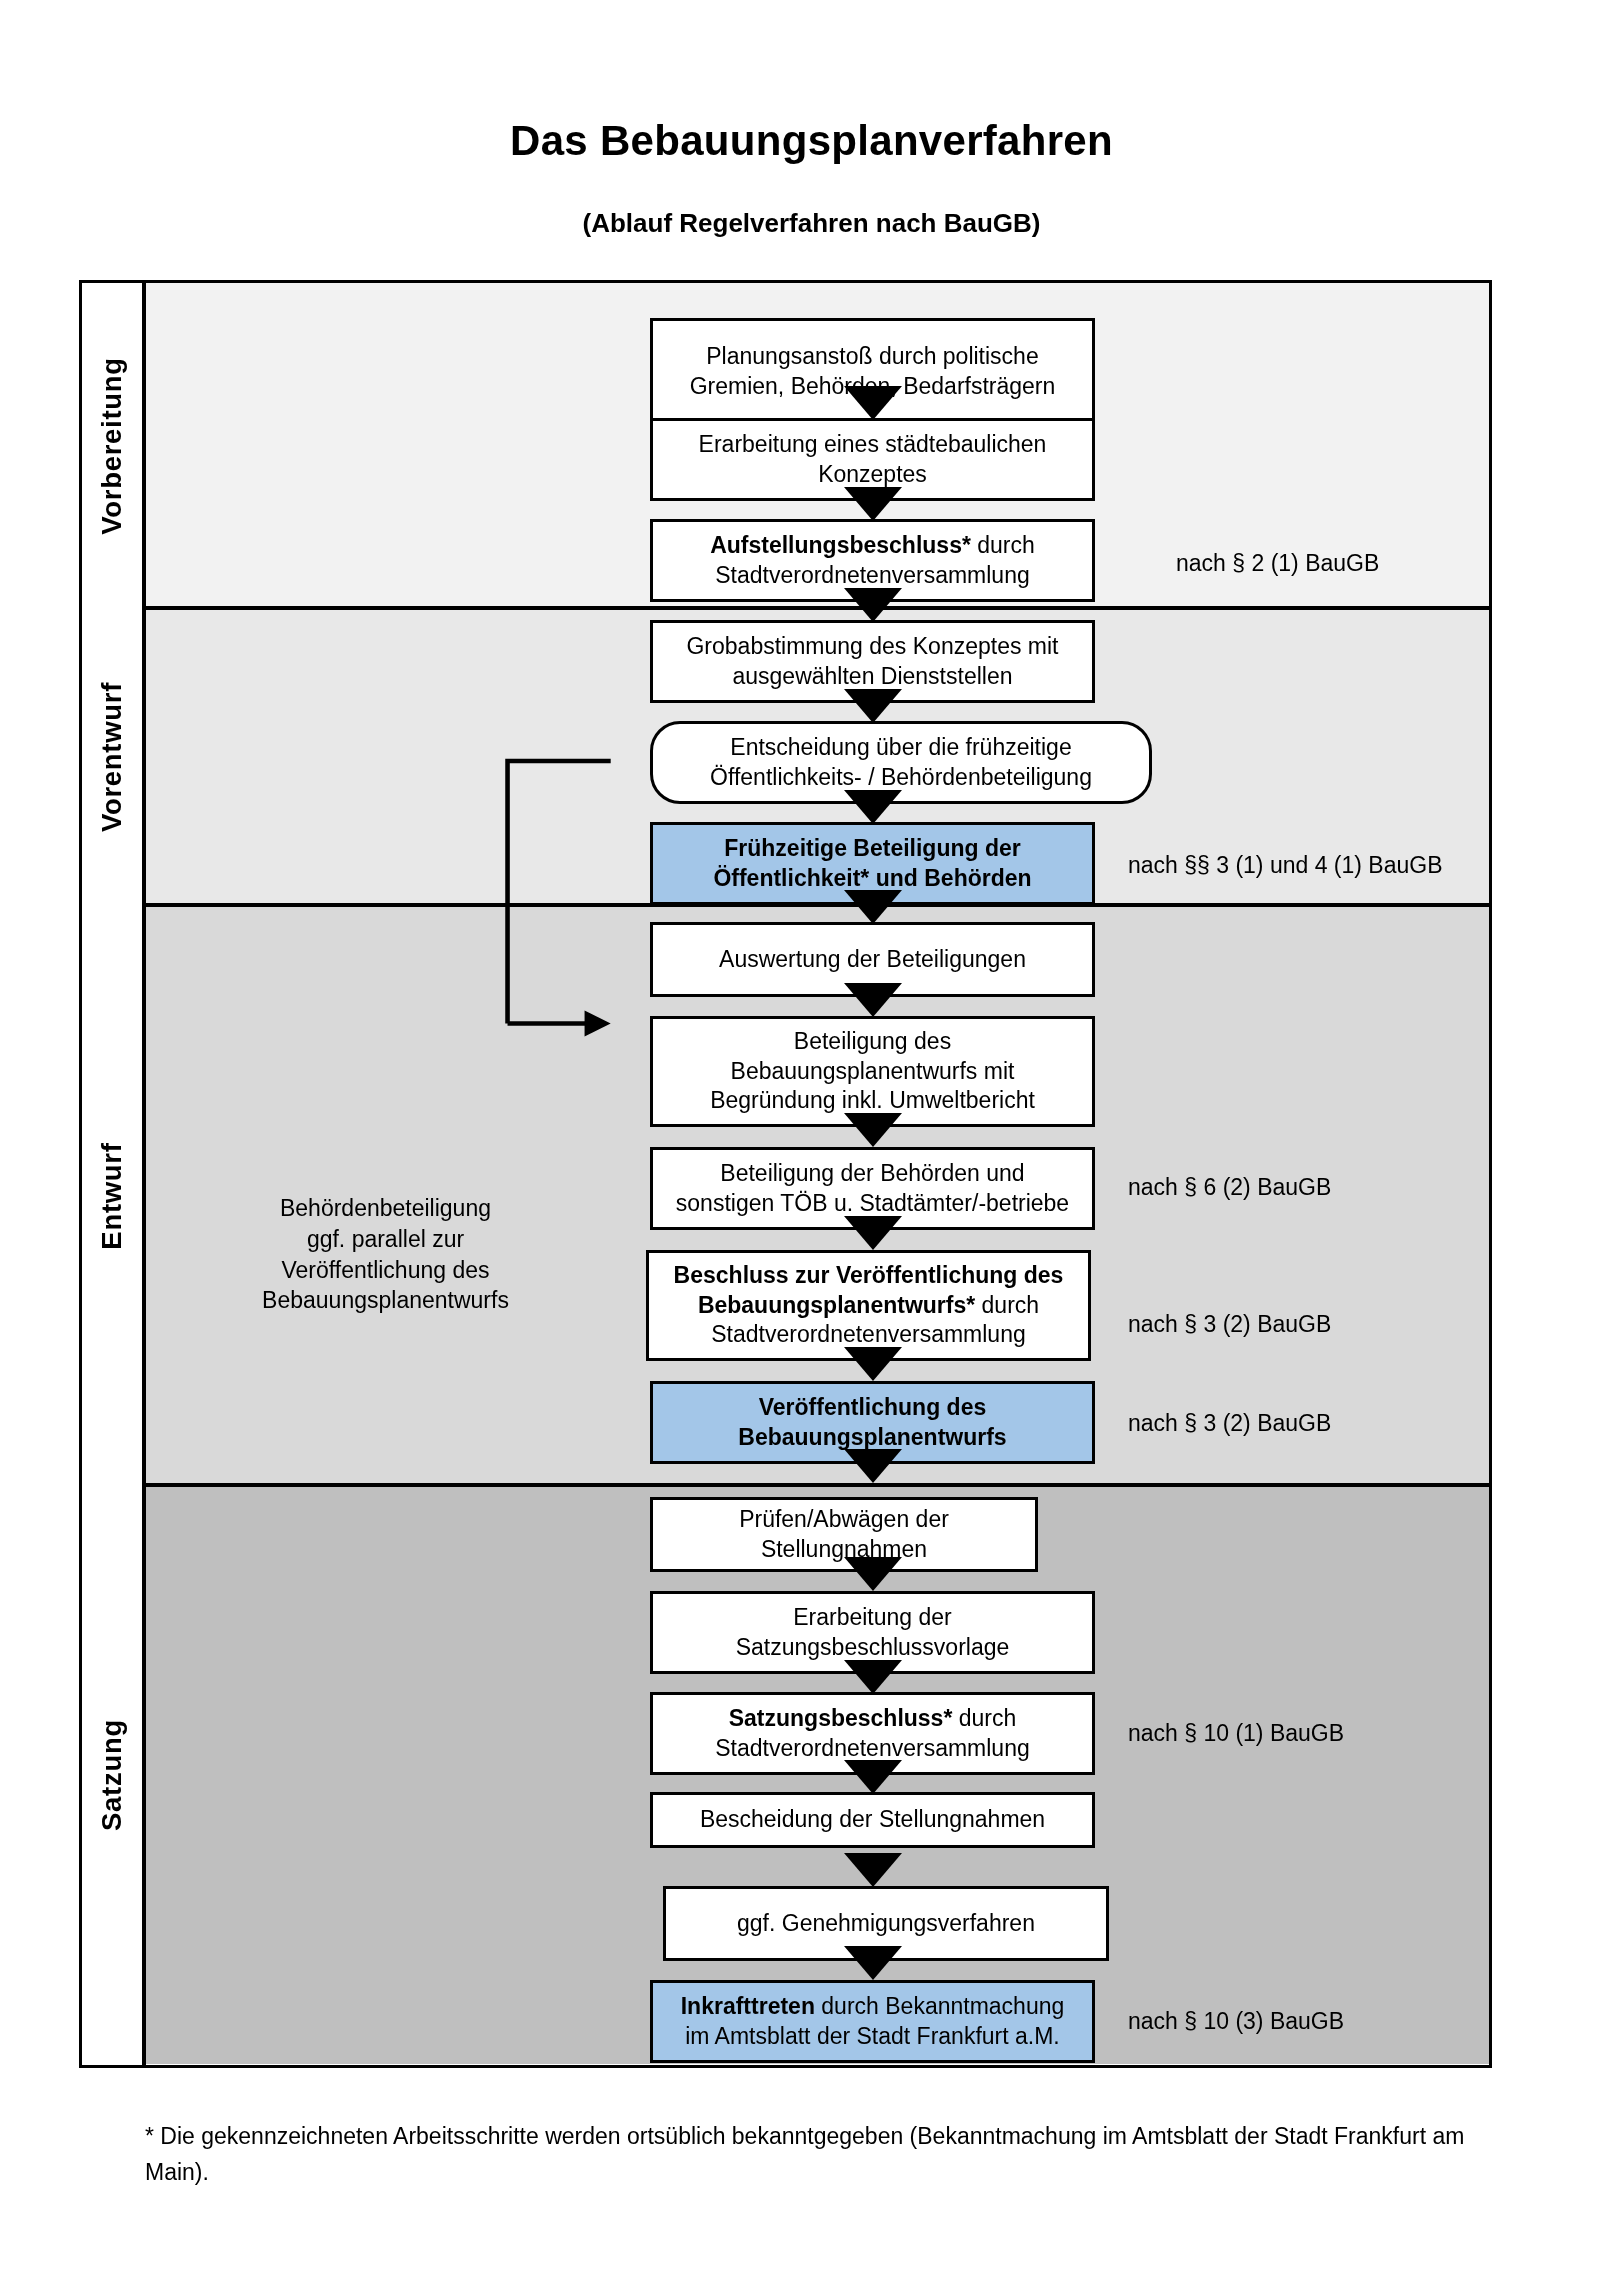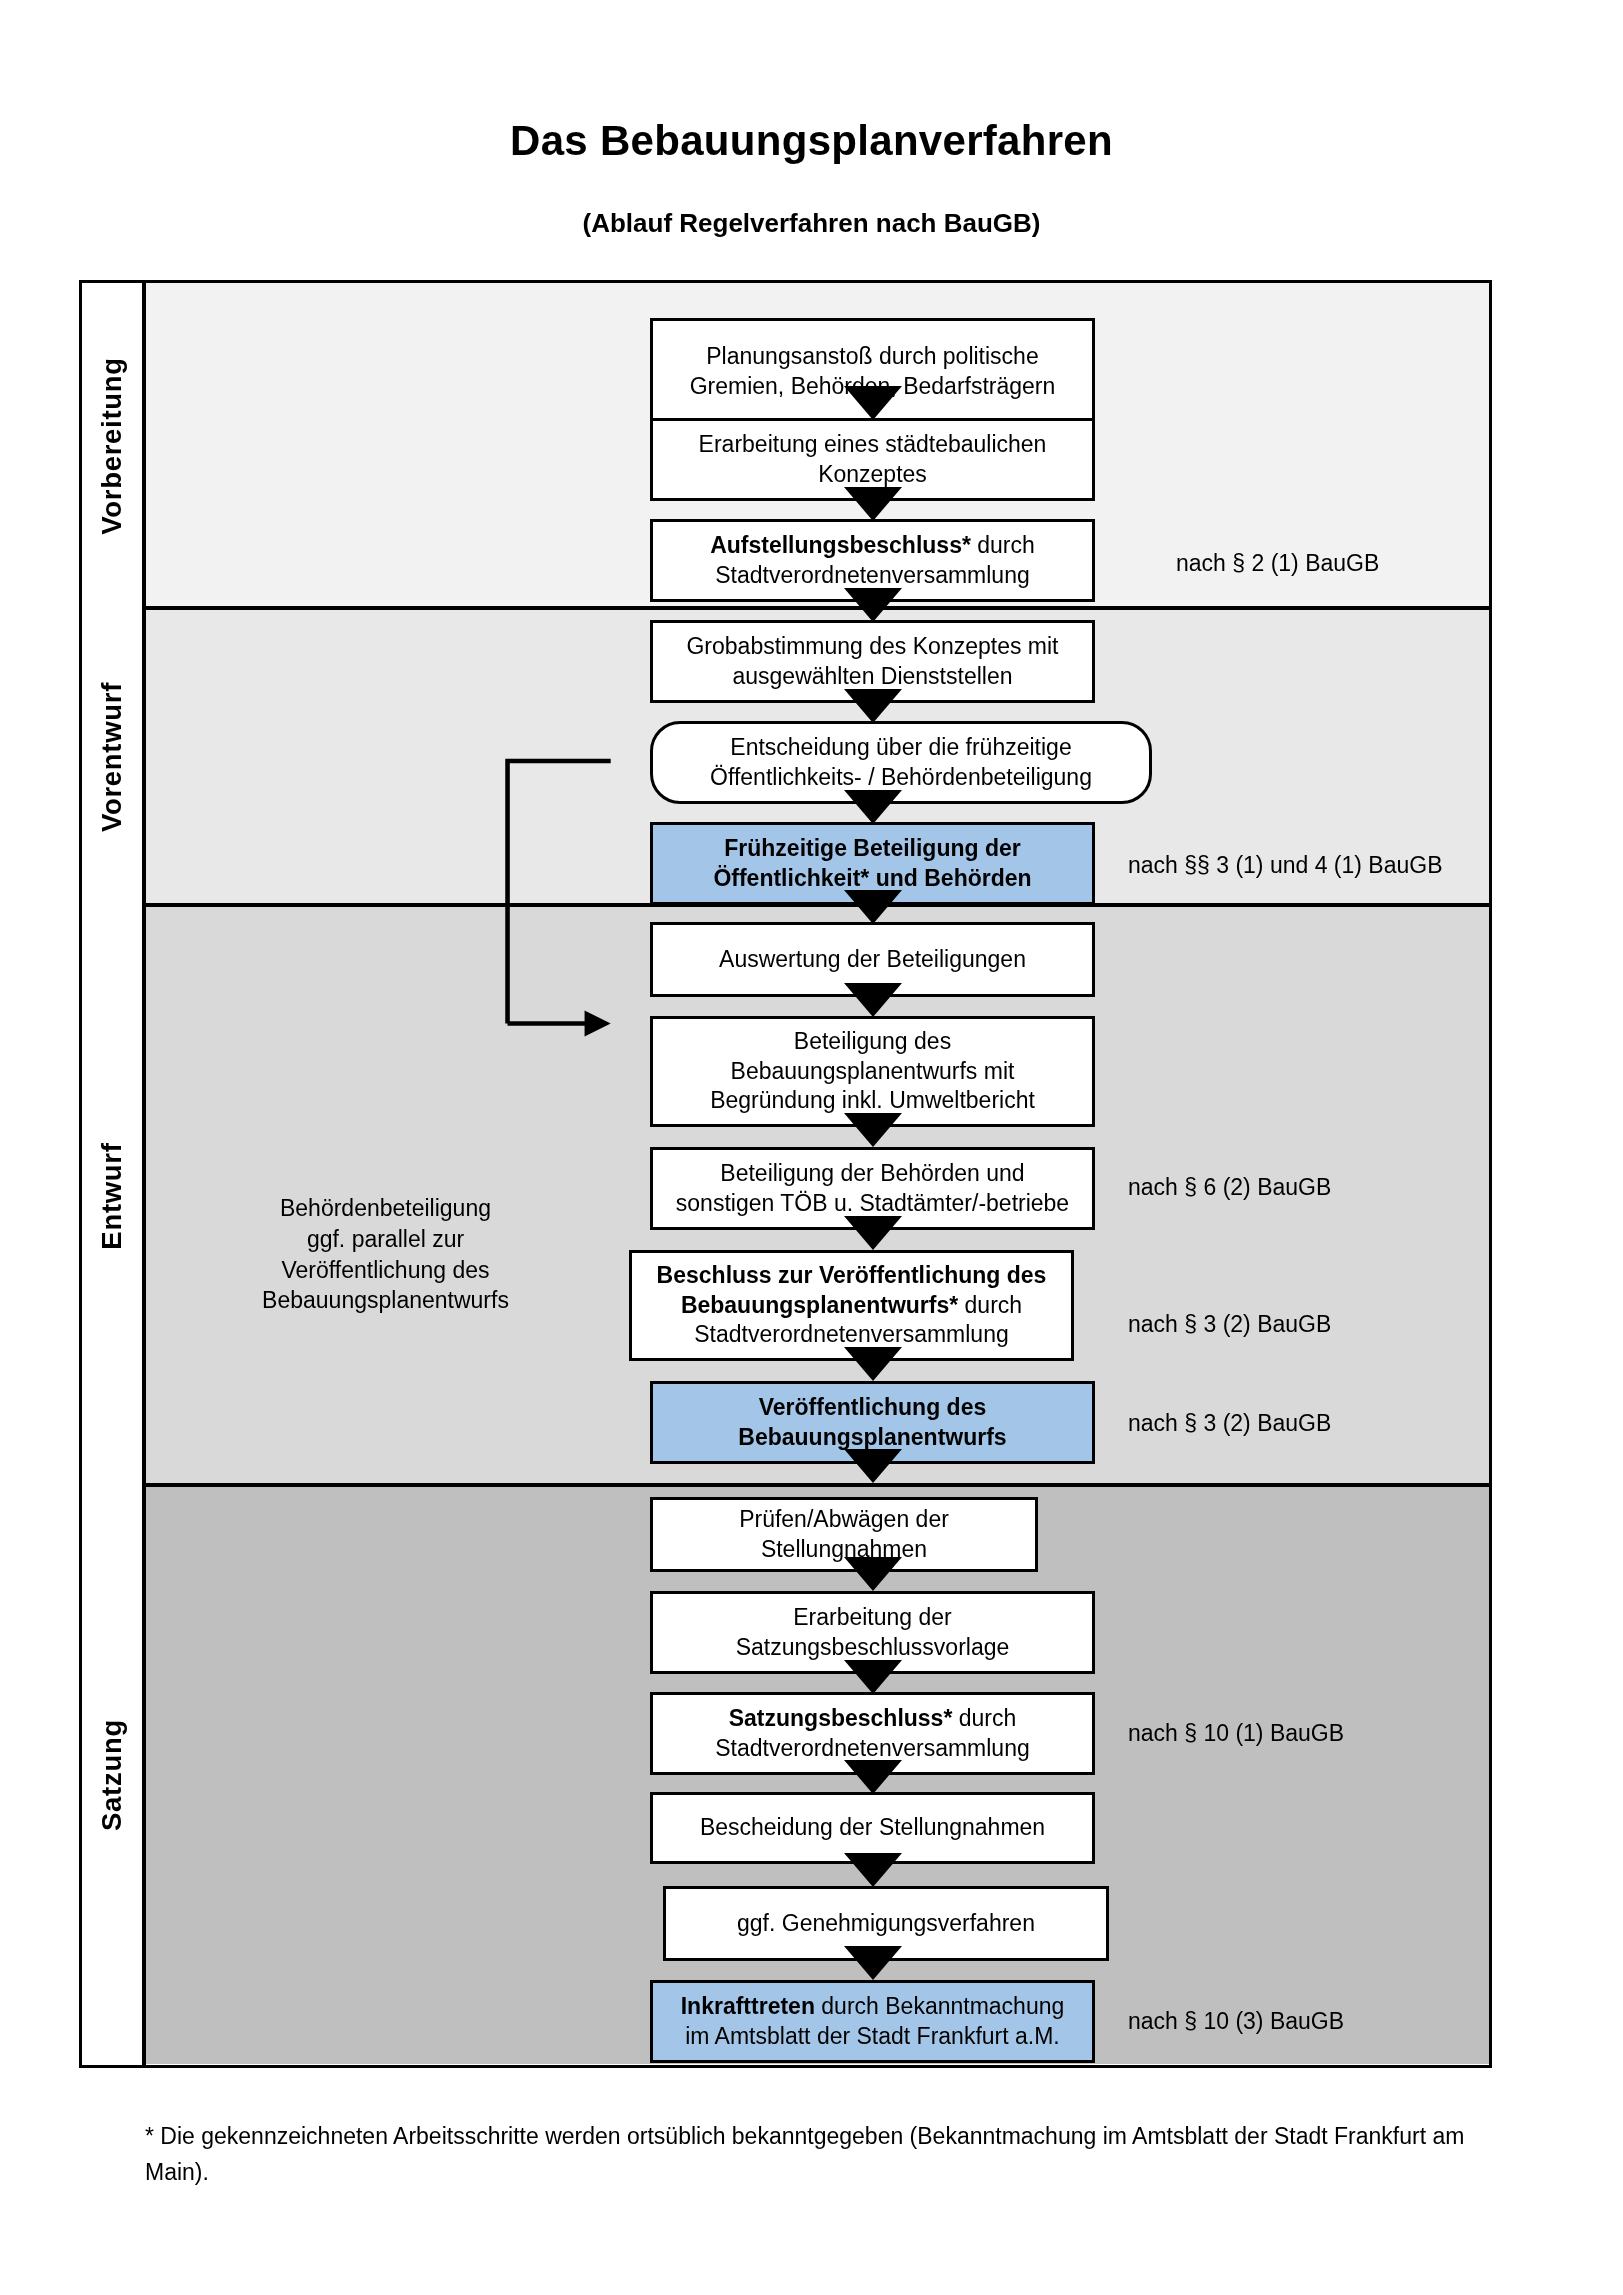--- a/index.html
+++ b/index.html
@@ -199,21 +199,21 @@
         </div>
       </div>
       <div class="arrow" style="left: 762px; top: 830px;"></div>
       <div class="node" style="left: 568px; top: 864px; width: 445px; height: 83px;">
         <div>
           <span class="ln">Beteiligung der Behörden und</span>
           <span class="ln">sonstigen TÖB u. Stadtämter/-betriebe</span>
         </div>
       </div>
       <div class="arrow" style="left: 762px; top: 933px;"></div>
-      <div class="node" style="left: 547px; top: 967px; width: 445px; height: 111px;">
+      <div class="node" style="left: 564px; top: 967px; width: 445px; height: 111px;">
         <div>
           <span class="ln"><b>Beschluss zur Veröffentlichung des</b></span>
           <span class="ln"><b>Bebauungsplanentwurfs*</b> durch</span>
           <span class="ln">Stadtverordnetenversammlung</span>
         </div>
       </div>
       <div class="arrow" style="left: 762px; top: 1064px;"></div>
       <div class="node blue" style="left: 568px; top: 1098px; width: 445px; height: 83px;">
         <div>
           <span class="ln"><b>Veröffentlichung des</b></span>
@@ -234,21 +234,21 @@
         </div>
       </div>
       <div class="arrow" style="left: 762px; top: 1377px;"></div>
       <div class="node" style="left: 568px; top: 1409px; width: 445px; height: 83px;">
         <div>
           <span class="ln"><b>Satzungsbeschluss*</b> durch</span>
           <span class="ln">Stadtverordnetenversammlung</span>
         </div>
       </div>
       <div class="arrow" style="left: 762px; top: 1477px;"></div>
-      <div class="node" style="left: 568px; top: 1509px; width: 445px; height: 72px;">
+      <div class="node" style="left: 568px; top: 1509px; width: 445px; height: 56px;">
         <div>
           <span class="ln">Bescheidung der Stellungnahmen</span>
         </div>
       </div>
       <div class="arrow" style="left: 762px; top: 1570px;"></div>
       <div class="node" style="left: 581px; top: 1603px; width: 446px; height: 75px;">
         <div>
           <span class="ln">ggf. Genehmigungsverfahren</span>
         </div>
       </div>

